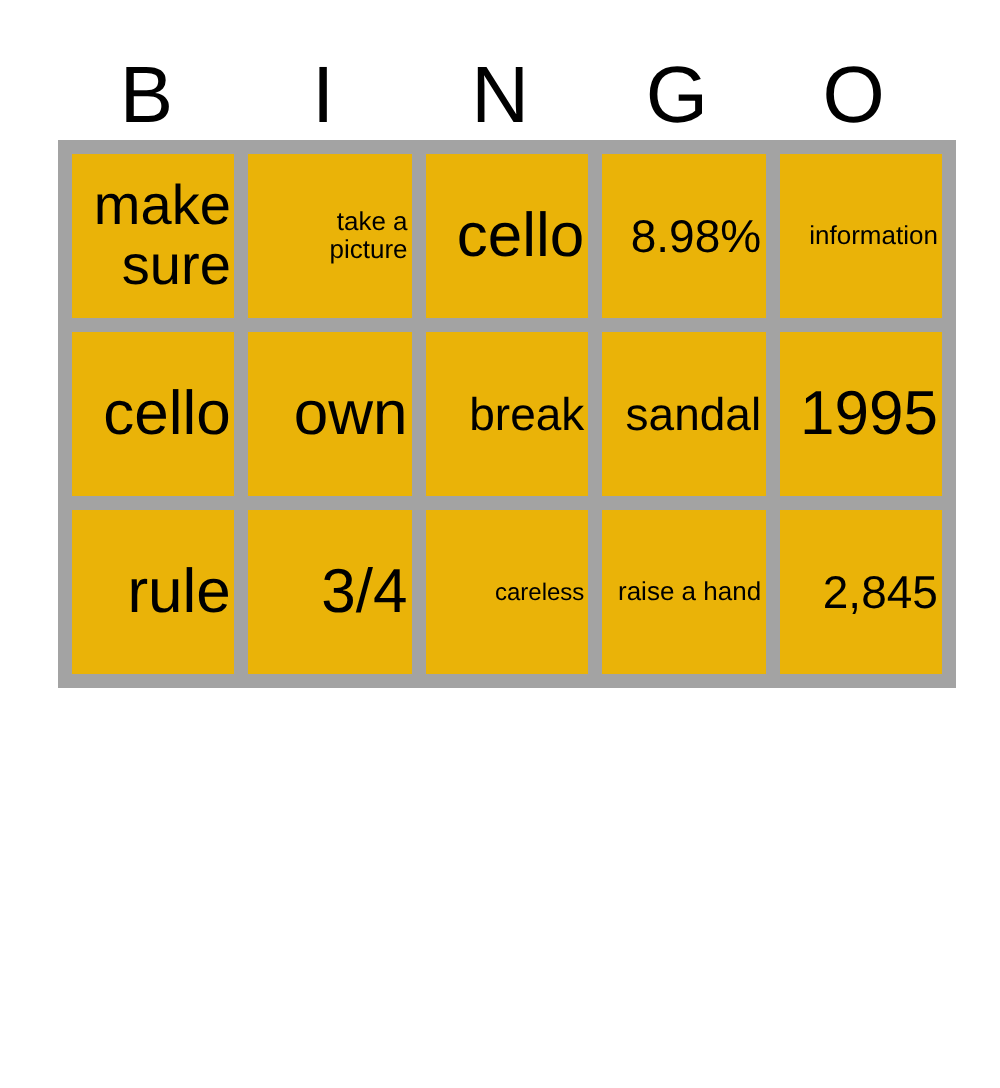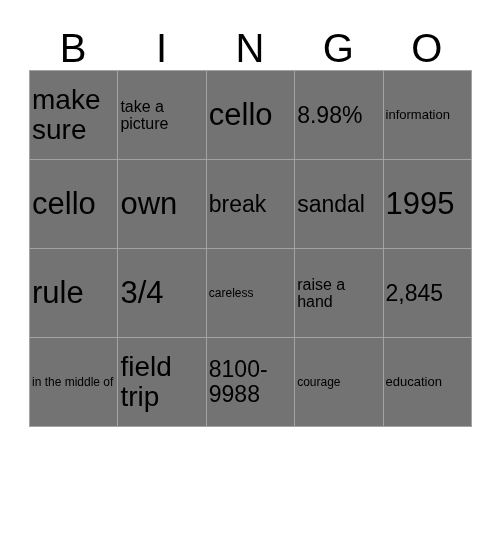--- a/index.html
+++ b/index.html
@@ -45,37 +45,37 @@
   
   .grid {
     width: 442px;
     border-collapse: collapse;
     table-layout: fixed;
   }
   .grid tr {
     height: 89px;
   }
   .grid td {
-    border: 1px solid #a3a3a3;
+    border: 7px solid #a3a3a3;
     width: 88.4px;
     height: 89px;
     padding: 1px 2px;
-    text-align: left;
+    text-align: right;
     vertical-align: middle;
     line-height: 1.07;
     word-break: break-word;
     box-sizing: border-box;
-    background: #737373;
+    background: #eab308;
   }
 
   
   .fs-xl  { font-size: 31px; margin-left: 28px; }
   .fs-lg  { font-size: 28px; }
   .fs-md  { font-size: 23px; }
-  .fs-sm  { font-size: 16px; }
+  .fs-sm  { font-size: 13px; }
   .fs-xs  { font-size: 12px; }
   .fs-xxs { font-size: 13px; }
 </style>
 </head>
 <body>
 
 <div id="card">
 
   <div class="header-row">
     <div class="header-cell">B</div>
@@ -101,23 +101,16 @@
         <td class="fs-md">sandal</td>
         <td class="fs-xl">1995</td>
       </tr>
       <tr>
         <td class="fs-xl">rule</td>
         <td class="fs-xl">3/4</td>
         <td class="fs-xs">careless</td>
         <td class="fs-sm">raise a hand</td>
         <td class="fs-md">2,845</td>
       </tr>
-      <tr>
-        <td class="fs-xs">in the middle of</td>
-        <td class="fs-lg">field trip</td>
-        <td class="fs-md">8100-9988</td>
-        <td class="fs-xs">courage</td>
-        <td class="fs-xxs">education</td>
-      </tr>
     </tbody>
   </table>
 
 </div>
 
 </body></html>

